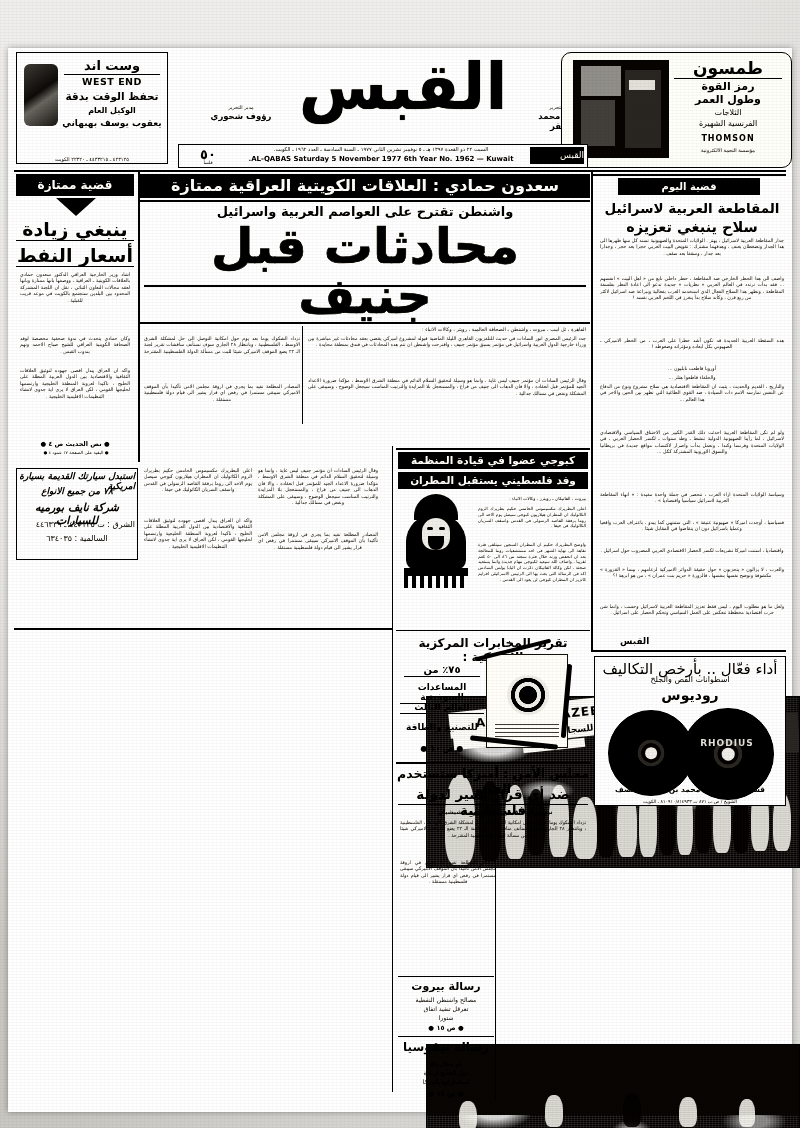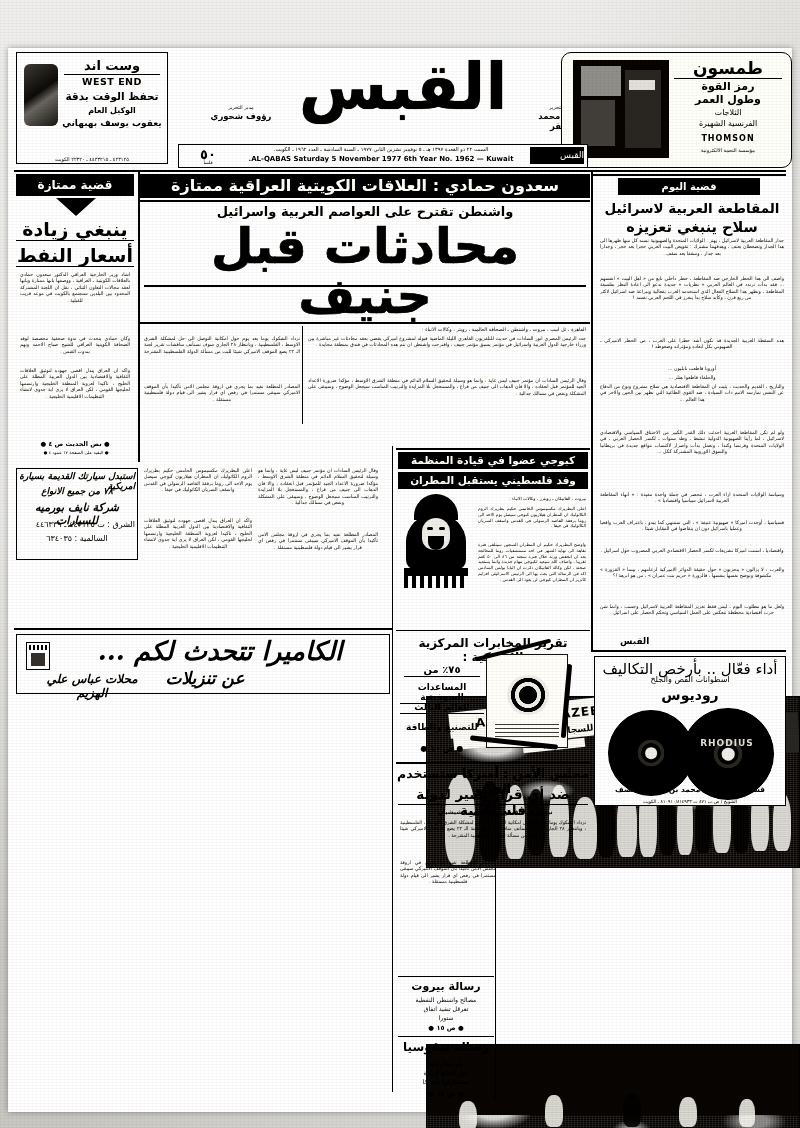--- a/index.html
+++ b/index.html
@@ -233,27 +233,20 @@
       <div class="ar ink" style="position:absolute;right:3px;top:66px;width:116px;font-size:8px;text-align:center;">السالمية : ٦٣٤٠٣٥</div>
     </div>
 
     <div class="blk ar body-col" style="left:136px;top:420px;width:108px;">اعلن البطريرك مكسيموس الخامس حكيم بطريرك الروم الكاثوليك ان المطران هيلاريون كبوجي سيصل يوم الاحد الى روما برفقة القاصد الرسولي في القدس واسقف السريان الكاثوليك في حيفا .</div>
     <div class="blk ar body-col" style="left:250px;top:420px;width:120px;">وقال الرئيس السادات ان مؤتمر جنيف ليس غاية ، وانما هو وسيلة لتحقيق السلام الدائم في منطقة الشرق الاوسط ، مؤكدا ضرورة الاعداد الجيد للمؤتمر قبل انعقاده ، والا فان الذهاب الى جنيف من فراغ ، والمستعجل بلا المزايدة والترتيب المناسب سيجعل الوضوح ، وسيبقى على المشكلة ونفض في مسالك جدالية .</div>
     <div class="blk ar body-col" style="left:136px;top:470px;width:108px;">واكد ان العراق يبذل اقصى جهوده لتوثيق العلاقات الثقافية والاقتصادية بين الدول العربية المطلة على الخليج ، تاكيدا لعروبة المنطقة الخليجية وارتسمها لخليجها القومي ، لكن العراق لا يرى اية جدوى لانشاء التنظيمات الاقليمية الخليجية .</div>
     <div class="blk ar body-col" style="left:250px;top:484px;width:120px;">المصادر المطلعة تفيد بما يجري في اروقة مجلس الامن تأكيدا بأن الموقف الاميركي سيبقى مستمرا في رفض اي قرار يشير الى قيام دولة فلسطينية مستقلة .</div>
 
     <div class="blk rule" style="left:6px;top:580px;width:378px;height:1.6px;"></div>
 
-    <div class="blk" style="left:8px;top:586px;width:374px;height:60px;">
-      <div class="bx" style="position:absolute;inset:0;background:#efedea;"></div>
-      <div class="crown" style="position:absolute;left:10px;top:8px;"></div>
-      <div class="ar ink scriptfont" style="position:absolute;right:10px;top:2px;width:320px;font-size:26px;text-align:center;">الكاميرا تتحدث لكم ...</div>
-      <div class="ar ink scriptfont" style="position:absolute;right:120px;top:34px;width:130px;font-size:17px;text-align:center;">عن تنزيلات</div>
-      <div class="ar ink scriptfont" style="position:absolute;left:16px;top:38px;width:120px;font-size:12px;text-align:center;">محلات عباس علي الهزيم</div>
-    </div>
 
     <div class="blk photo" style="left:8px;top:648px;width:374px;height:172px;">
       <div class="ph-noise"></div>
       <div class="signboard" style="left:22px;top:6px;width:190px;height:26px;transform:rotate(-6deg);">
         <span style="font-size:12px;font-weight:700;letter-spacing:1px;">ABBAS ALHAZEEM</span>
       </div>
       <div class="signboard ar" style="left:26px;top:28px;width:176px;height:16px;transform:rotate(-6deg);font-size:9px;font-weight:700;">للسجاد والاثاث والبرادي</div>
       <div class="signboard" style="left:96px;top:44px;width:62px;height:9px;transform:rotate(-6deg);font-size:6px;">١٩٣٣٣١٦</div>
       <div style="position:absolute;left:200px;top:20px;width:172px;height:40px;background:#3b3936;transform:rotate(-3deg);"></div>
       <div class="crowd">

